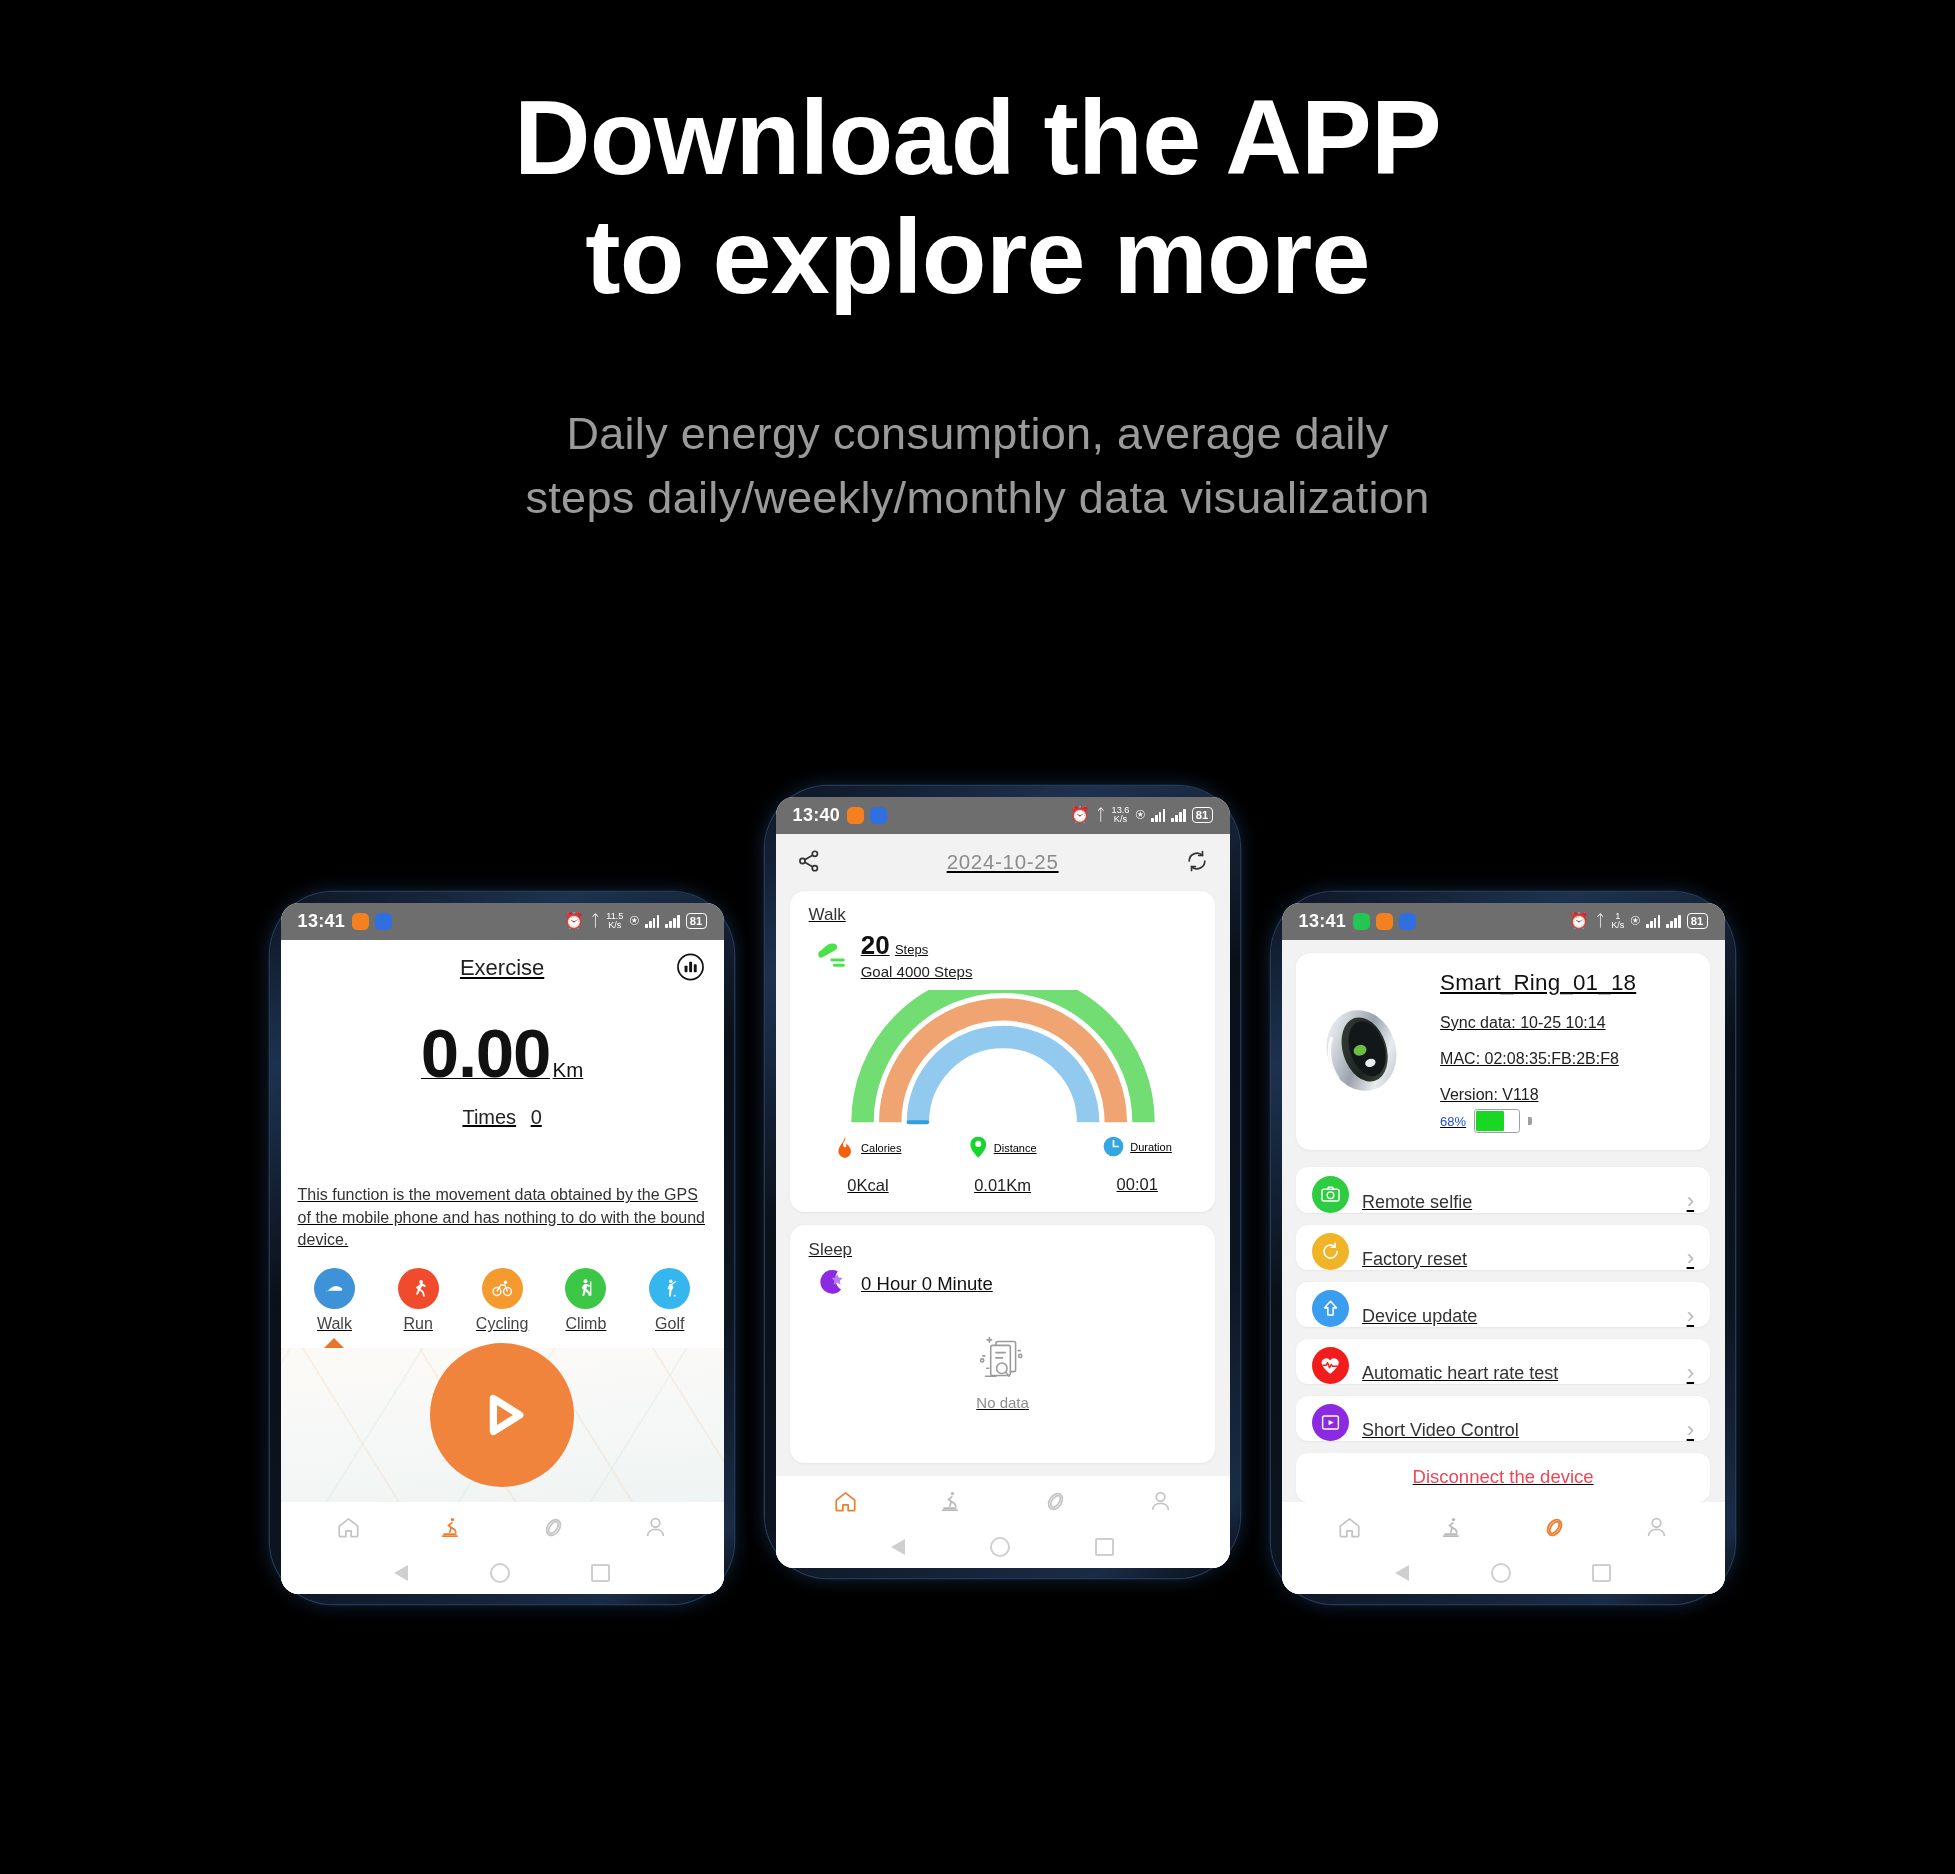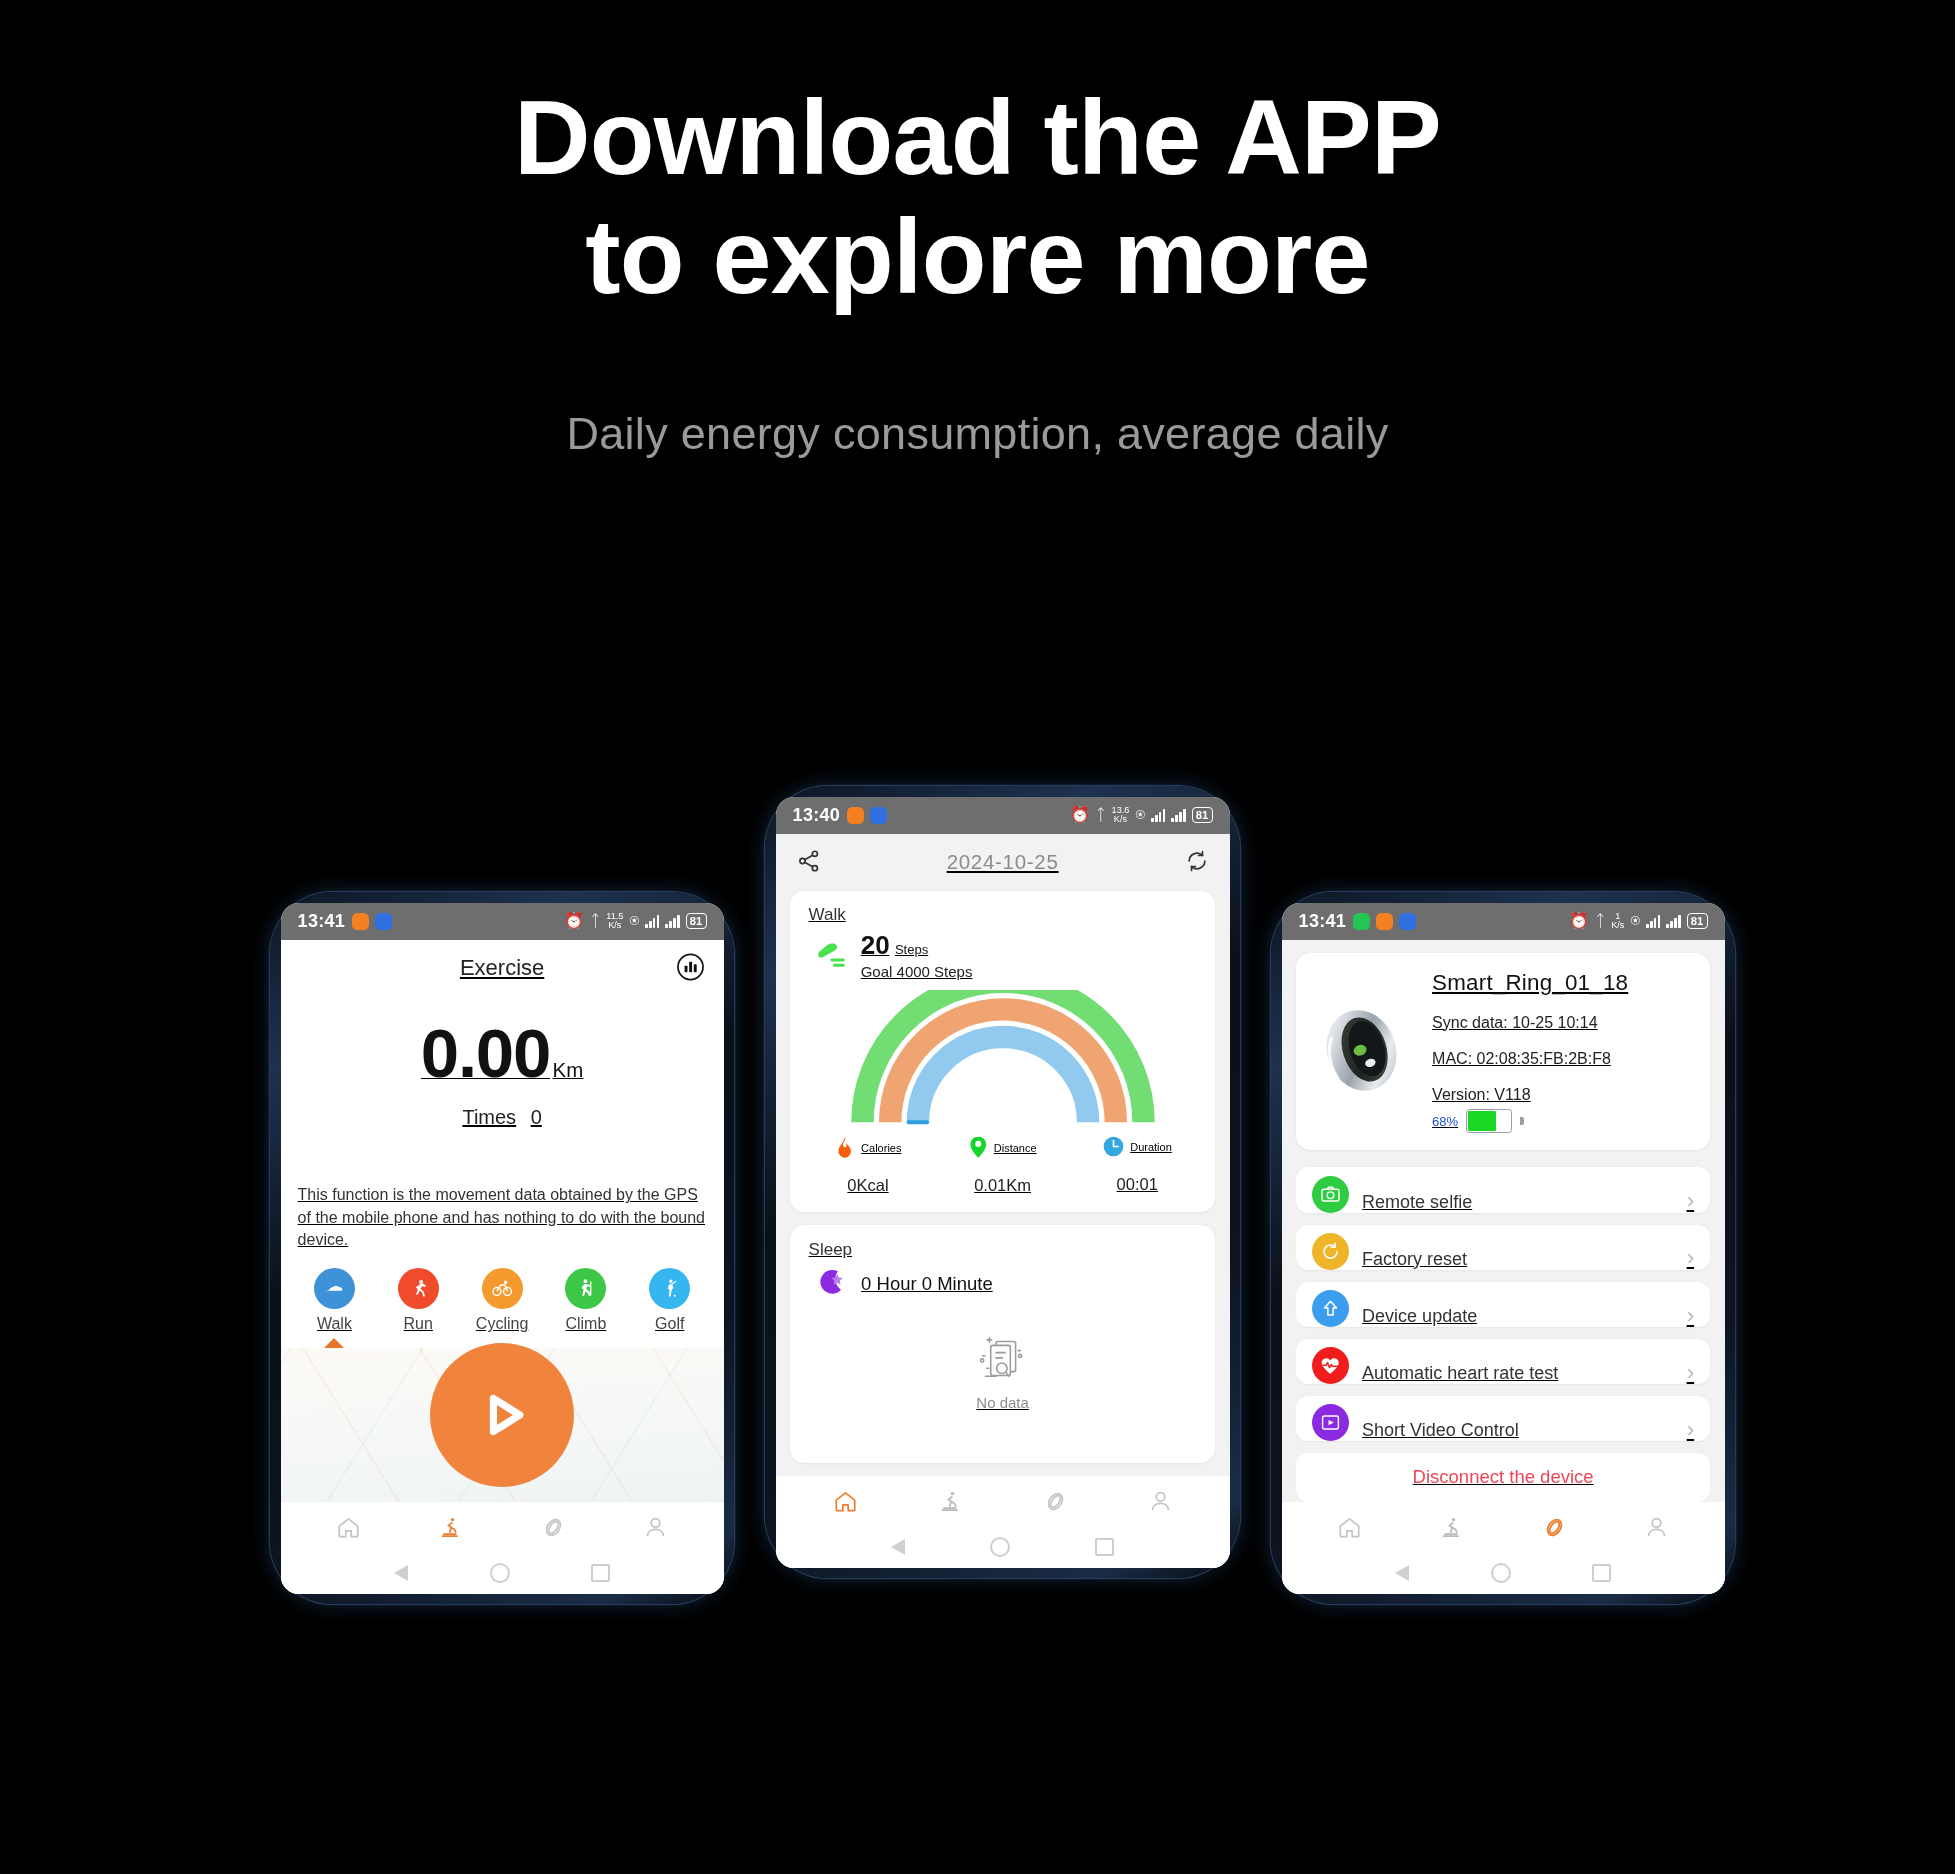--- a/index.html
+++ b/index.html
@@ -141,21 +141,21 @@
   .sleep-val{font-size:18.5px;color:#111;}
   .nodata{
     display:flex;flex-direction:column;align-items:center;justify-content:center;
     padding:30px 0 34px;gap:5.3px;
   }
   .nodata-lbl{font-size:15px;color:#8d8d8d;}
   
   .dev-body{background:#f2f2f2;}
   .devcard{
     background:#fff;border-radius:14.5px;margin:13px 14.5px 17px;padding:17px 16px;
-    display:flex;align-items:center;gap:21px;box-shadow:0 0.7px 2.6px rgba(0,0,0,.06);
+    display:flex;align-items:center;gap:29px;box-shadow:0 0.7px 2.6px rgba(0,0,0,.06);
   }
   .devinfo .dname{font-size:22.4px;color:#111;letter-spacing:0.2px;}
   .devinfo .dline{font-size:16px;color:#222;margin-top:18px;}
   .battrow{display:flex;align-items:center;gap:8px;margin-top:5.3px;}
   .battrow .bpct{font-size:13px;color:#1d4ed8;font-weight:500;}
   .bbody{
     width:41px;height:20px;border:1.3px solid #9aa0a6;border-radius:3.3px;
     padding:1.3px;display:flex;
   }
   .bfill{background:#18d824;border-radius:1.3px;}
@@ -177,20 +177,21 @@
 </style>
 </head>
 <body>
 
 <div class="headline">
   <span>Download the APP</span>
   <span class="l2">to explore more</span>
 </div>
 <div class="subhead">
   <div>Daily energy consumption, average daily</div>
+  <div>steps daily/weekly/monthly data visualization</div>
 </div>
 
 <div class="phone" id="phone-left">
 <div class="screen">
 
   <div class="statusbar">
     <span class="sb-time">13:41</span>
     <span class="sb-apps">
       <i class="appdot" style="background:#f4801f"></i>
       <i class="appdot" style="background:#2f6fe0"></i>

